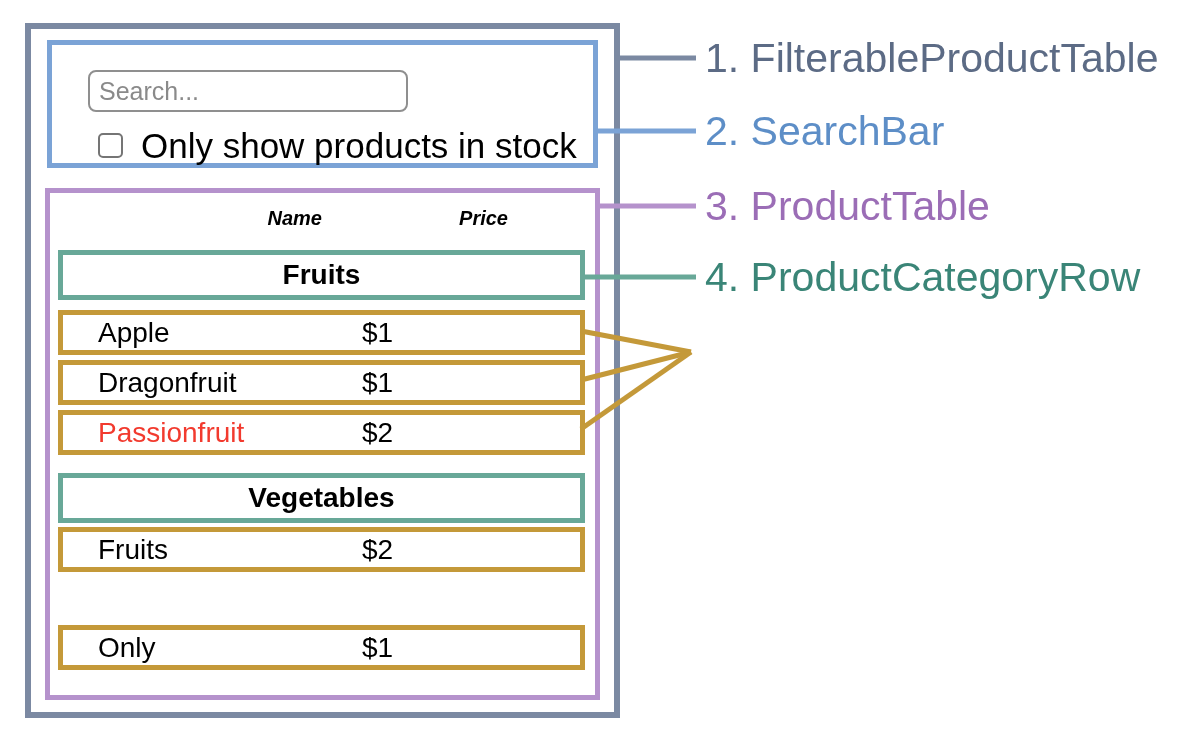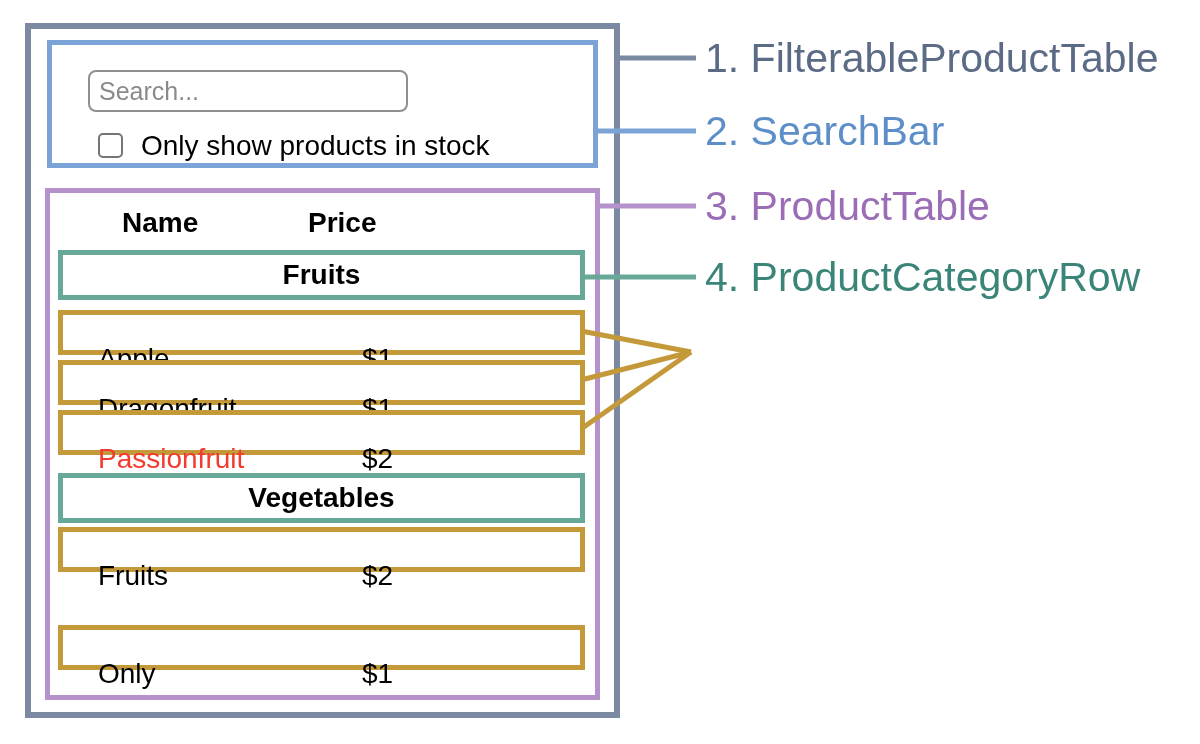--- a/index.html
+++ b/index.html
@@ -28,29 +28,29 @@
   }
   .search-input::placeholder { color: #8a8a8a; opacity: 1; }
 
   .stock-checkbox {
     position: absolute; box-sizing: border-box;
     left: 98px; top: 133px; width: 25px; height: 25px;
     border: 2px solid #757575; border-radius: 5px; background: #fff;
   }
   .checkbox-label {
     position: absolute; left: 141px; top: 131px;
-    font-size: 28px; color: #000; line-height: 30px; white-space: nowrap;
+    font-size: 35px; color: #000; line-height: 30px; white-space: nowrap;
   }
 
   
   .product-table-box { left: 45px; top: 188px; width: 555px; height: 512px; border: 5px solid #b592cc; }
 
   .col-header {
     position: absolute; width: 200px; top: 207px;
-    font-size: 28px; font-weight: bold; color: #000; text-align: left;
+    font-size: 20px; font-weight: bold; color: #000; text-align: right; font-style: italic;
   }
   .name-header  { left: 122px; }
   .price-header { left: 308px; }
 
   
   .category-row {
     position: absolute; box-sizing: border-box;
     left: 58px; width: 527px; height: 50px;
     border: 5px solid #68a898; background: #fff;
     display: flex; align-items: center; justify-content: center;
@@ -60,21 +60,21 @@
   .category-vegetables { top: 473px; }
 
   
   .product-row {
     position: absolute; box-sizing: border-box;
     left: 58px; width: 527px; height: 45px;
     border: 5px solid #c49939; background: #fff;
   }
   .product-row .cell {
     position: absolute; top: 0; height: 35px; line-height: 35px;
-    font-size: 28px; color: #000; white-space: nowrap; margin-top: 26px;
+    font-size: 28px; color: #000; white-space: nowrap;
   }
   .product-row .name-cell  { left: 35px; }
   .product-row .price-cell { left: 299px; }
   .row-apple        { top: 310px; }
   .row-dragonfruit  { top: 360px; }
   .row-passionfruit { top: 410px; }
   .row-spinach      { top: 527px; }
   .row-pumpkin      { top: 576px; }
   .row-peas         { top: 625px; }
   .highlighted { color: #f23a2e !important; }

